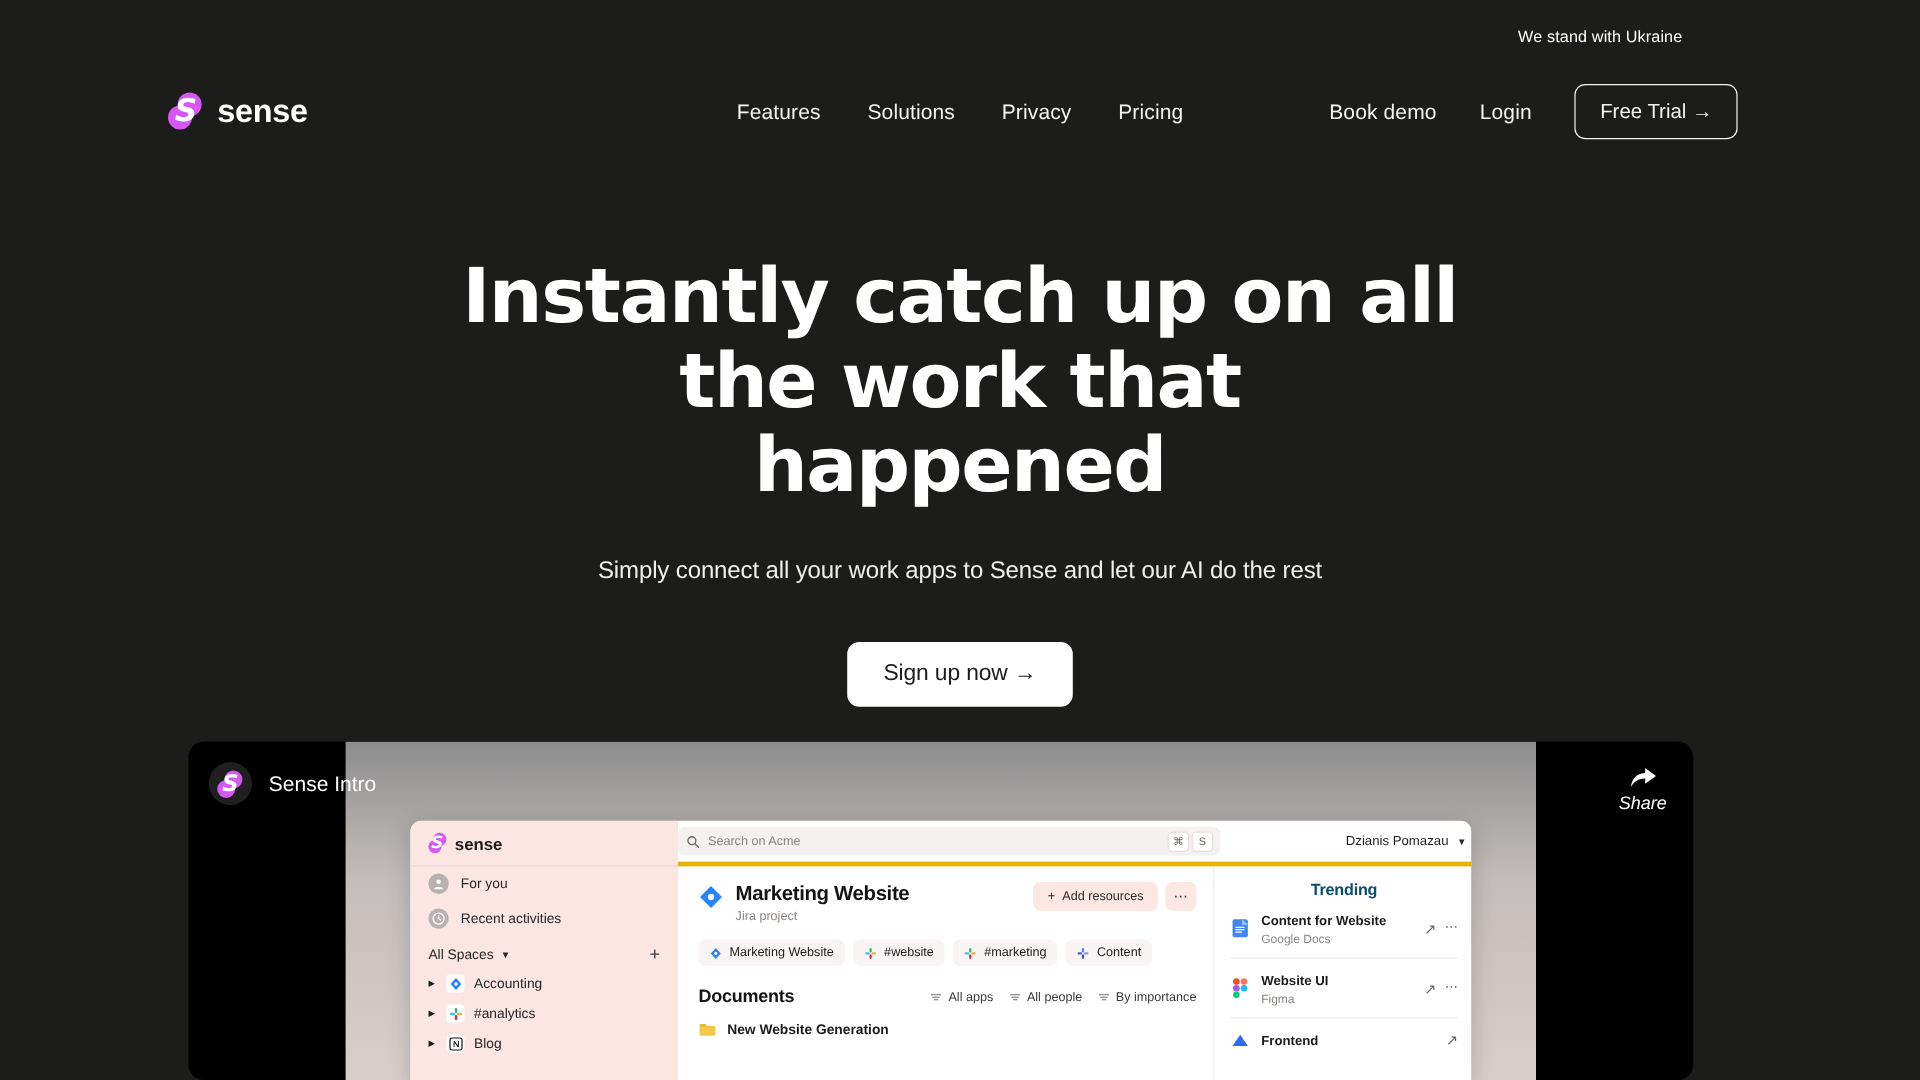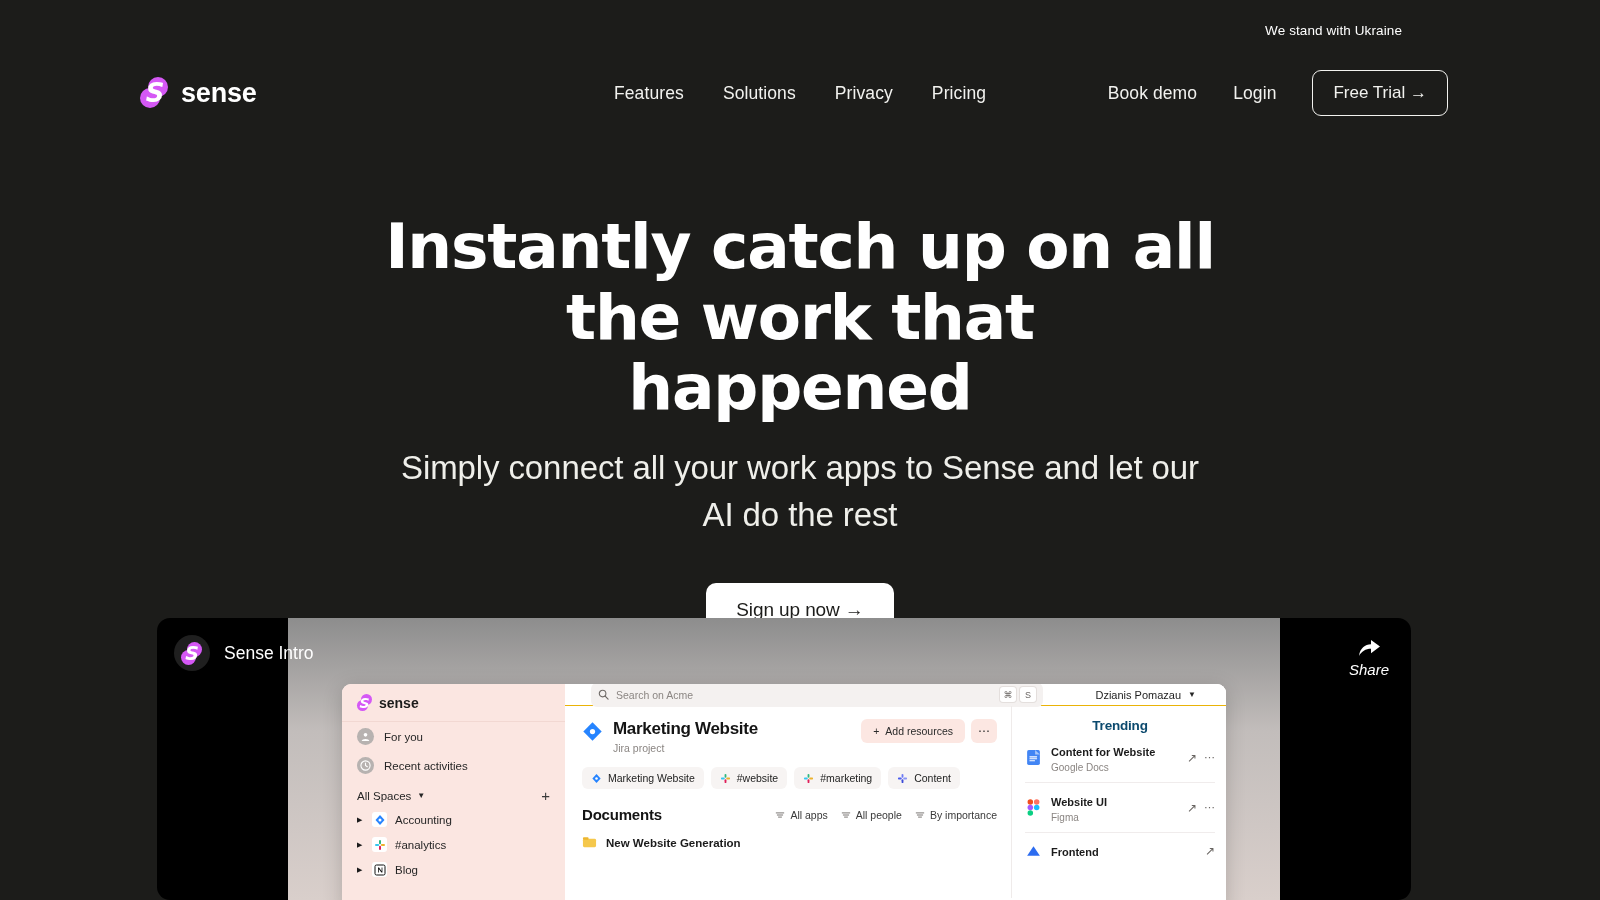--- a/index.html
+++ b/index.html
@@ -62,21 +62,21 @@
   }
 
   
   .hero { position: absolute; top: 200px; left: 0; right: 0; text-align: center; }
   .hero h1 {
     color: #fff; font-size: 63px; line-height: 1.12; font-weight: 700;
     letter-spacing: -1.2px; max-width: 830px; margin: 12px auto;
     font-family: "DejaVu Sans", sans-serif;
   }
   .hero-sub {
-    margin: 20px auto 0; color: #efefea; font-size: 33px; line-height: 1.45;
+    margin: 38px auto 0; color: #efefea; font-size: 20px; line-height: 1.45;
     max-width: 830px; letter-spacing: -.1px;
   }
   .cta-wrap { margin-top: 44px; }
   .btn-primary {
     background: #fff; color: #1c1c1a; border: none; border-radius: 10px;
     padding: 16px 30px; font-size: 19px; cursor: pointer; font-family: inherit;
     letter-spacing: -.1px;
   }
   .cta-note { margin-top: 24px; color: #a3a39d; font-size: 14.5px; letter-spacing: .1px; }
 
@@ -168,22 +168,22 @@
   .tri { font-size: 7px; color: #1b1b1b; width: 7px; flex: none; }
   .app-ico {
     width: 15px; height: 15px; border-radius: 3px; flex: none; background: #fff;
     display: flex; align-items: center; justify-content: center; overflow: hidden;
   }
   .space-label { font-size: 11.5px; color: #262626; }
 
   
   .app-main { flex: 1; background: #fff; position: relative; }
   .app-topbar {
-    height: 22px; display: flex; align-items: center; gap: 10px; padding: 0 26px;
-    border-bottom: 1px solid #eab308; background: #fff;
+    height: 38px; display: flex; align-items: center; gap: 10px; padding: 0 0;
+    border-bottom: 4px solid #eab308; background: #fff;
   }
   .search-box {
     flex: 1; max-width: 452px; height: 24px; background: #f4f1f0; border-radius: 6px;
     display: flex; align-items: center; gap: 7px; padding: 0 7px; cursor: text;
   }
   .search-ph { font-size: 10.5px; color: #8b8683; }
   .kbd-group { margin-left: auto; display: flex; gap: 4px; }
   .kbd {
     min-width: 16px; height: 15px; background: #fff; border-radius: 3px;
     display: flex; align-items: center; justify-content: center;

